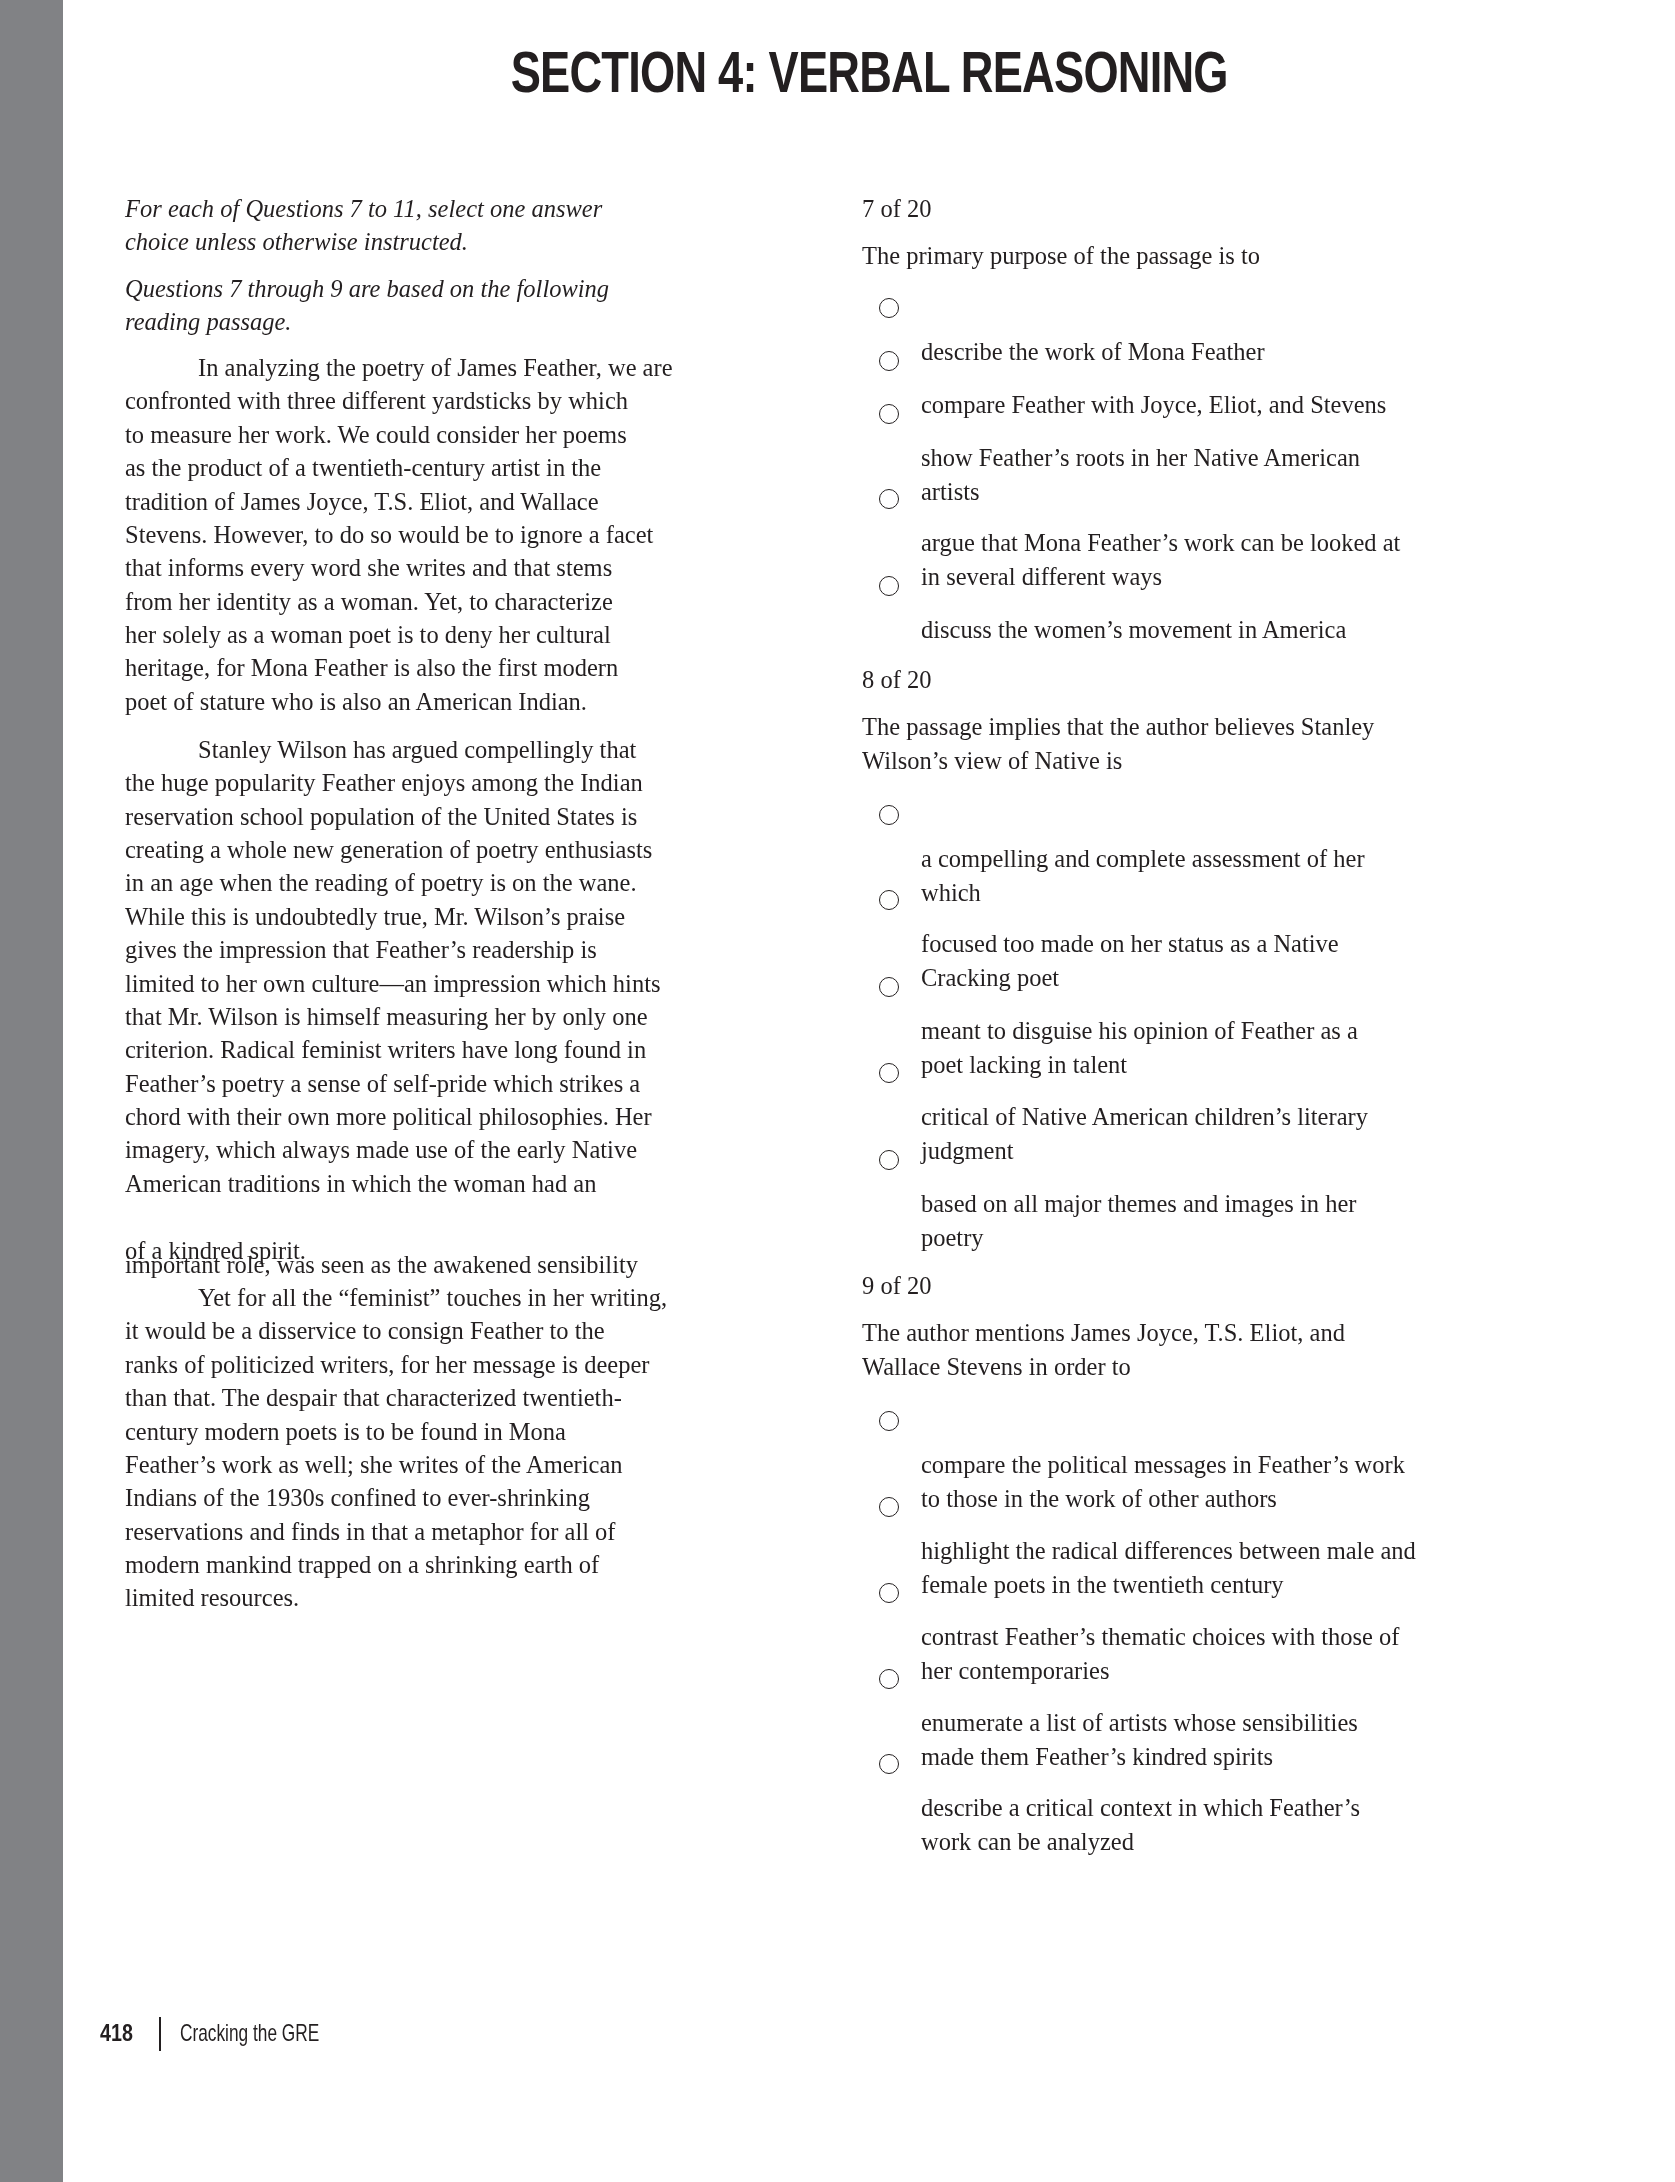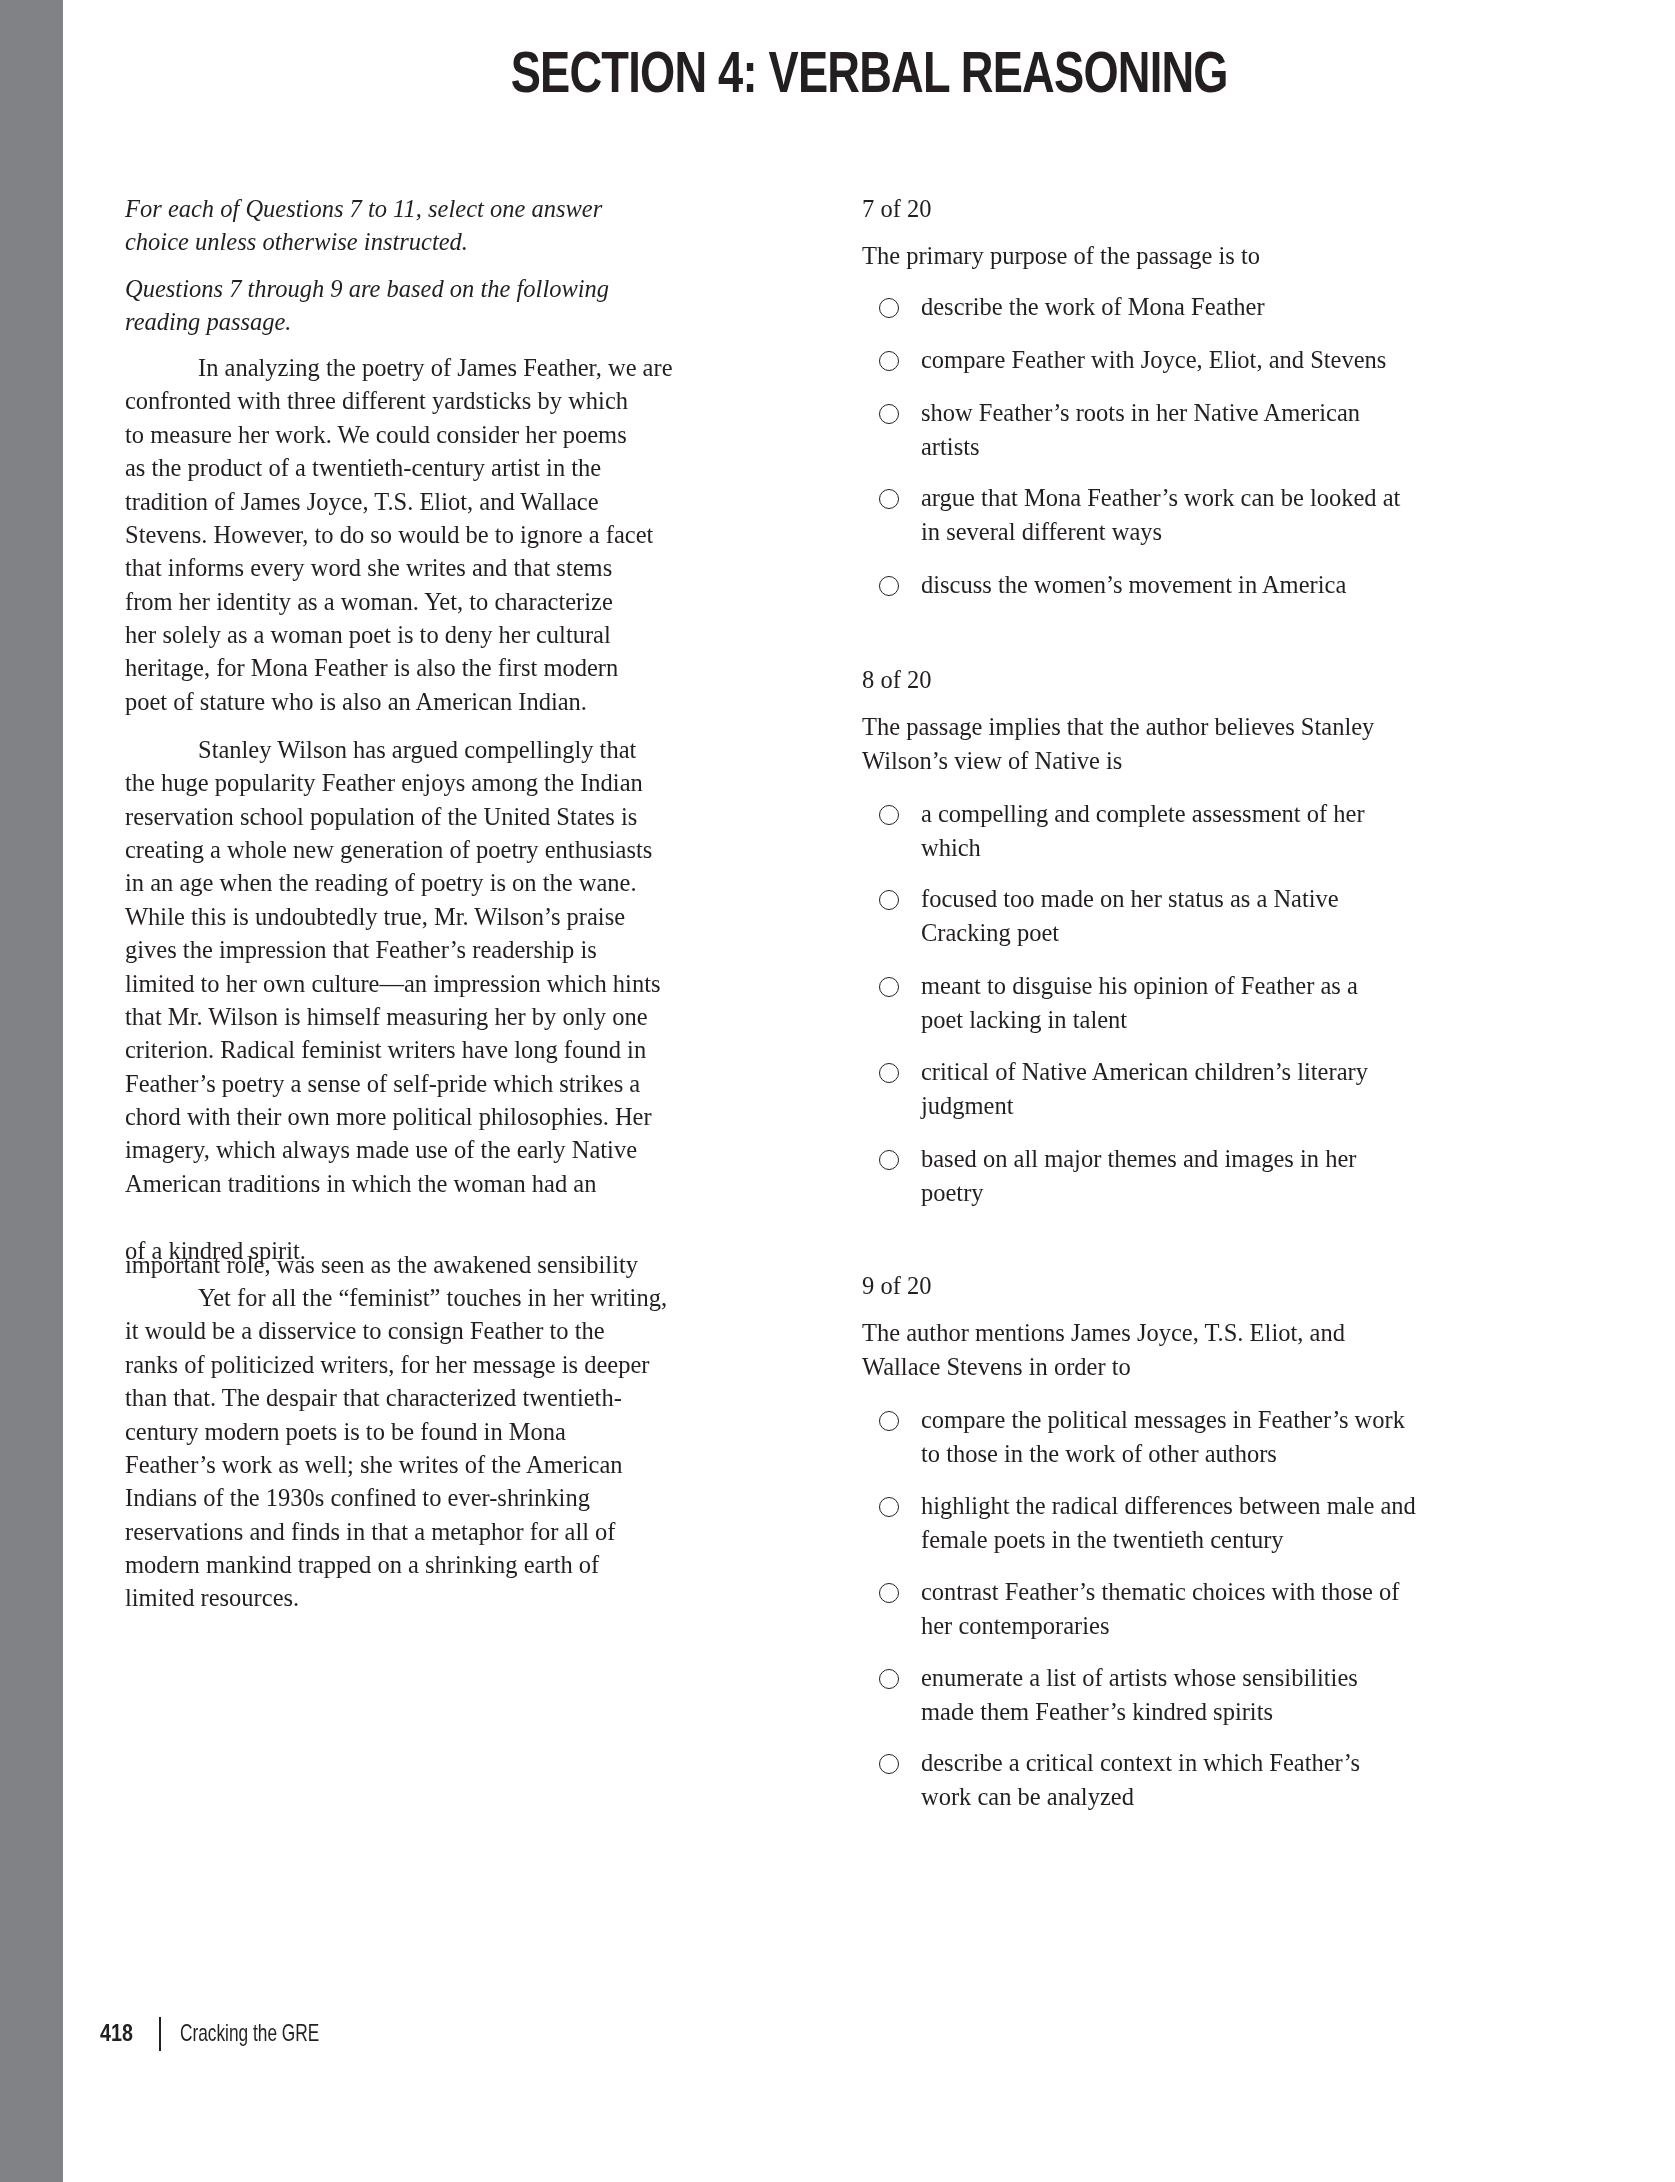--- a/index.html
+++ b/index.html
@@ -22,21 +22,21 @@
   .right-col { left: 862px; top: 0; width: 700px; }
   .line { position: absolute; white-space: nowrap; font-size: 24.5px; line-height: 34px; }
   .italic { font-style: italic; }
   .indent { padding-left: 73px; }
   .q-num { position: absolute; white-space: nowrap; font-size: 24.5px; line-height: 34px; }
   .option { position: absolute; left: 17px; }
   .radio {
     position: absolute; left: 0; top: 8px; width: 20px; height: 20px;
     border: 1.4px solid #231f20; border-radius: 50%; box-sizing: border-box; background: #fff;
   }
-  .opt-line { position: absolute; left: 42px; white-space: nowrap; font-size: 24.5px; line-height: 34px; }
+  .opt-line { position: absolute; left: 42px; white-space: nowrap; font-size: 24.5px; line-height: 34px; margin-top: 45px; }
   .footer { position: absolute; left: 100px; top: 2013px; height: 40px;
     font-family: "Liberation Sans", "DejaVu Sans", sans-serif; }
   .footer-page { position: absolute; left: 0; top: 6px; font-weight: bold; font-size: 24px; transform: scaleX(0.82); transform-origin: 0 0; }
   .footer-sep { position: absolute; left: 59px; top: 4px; width: 2px; height: 34px; background: #231f20; }
   .footer-title { position: absolute; left: 80px; top: 6px; font-size: 24px; white-space: nowrap; transform: scaleX(0.72); transform-origin: 0 0; color: #231f20; }
 </style>
 </head>
 <body>
 
 <div class="side-bar"></div>

